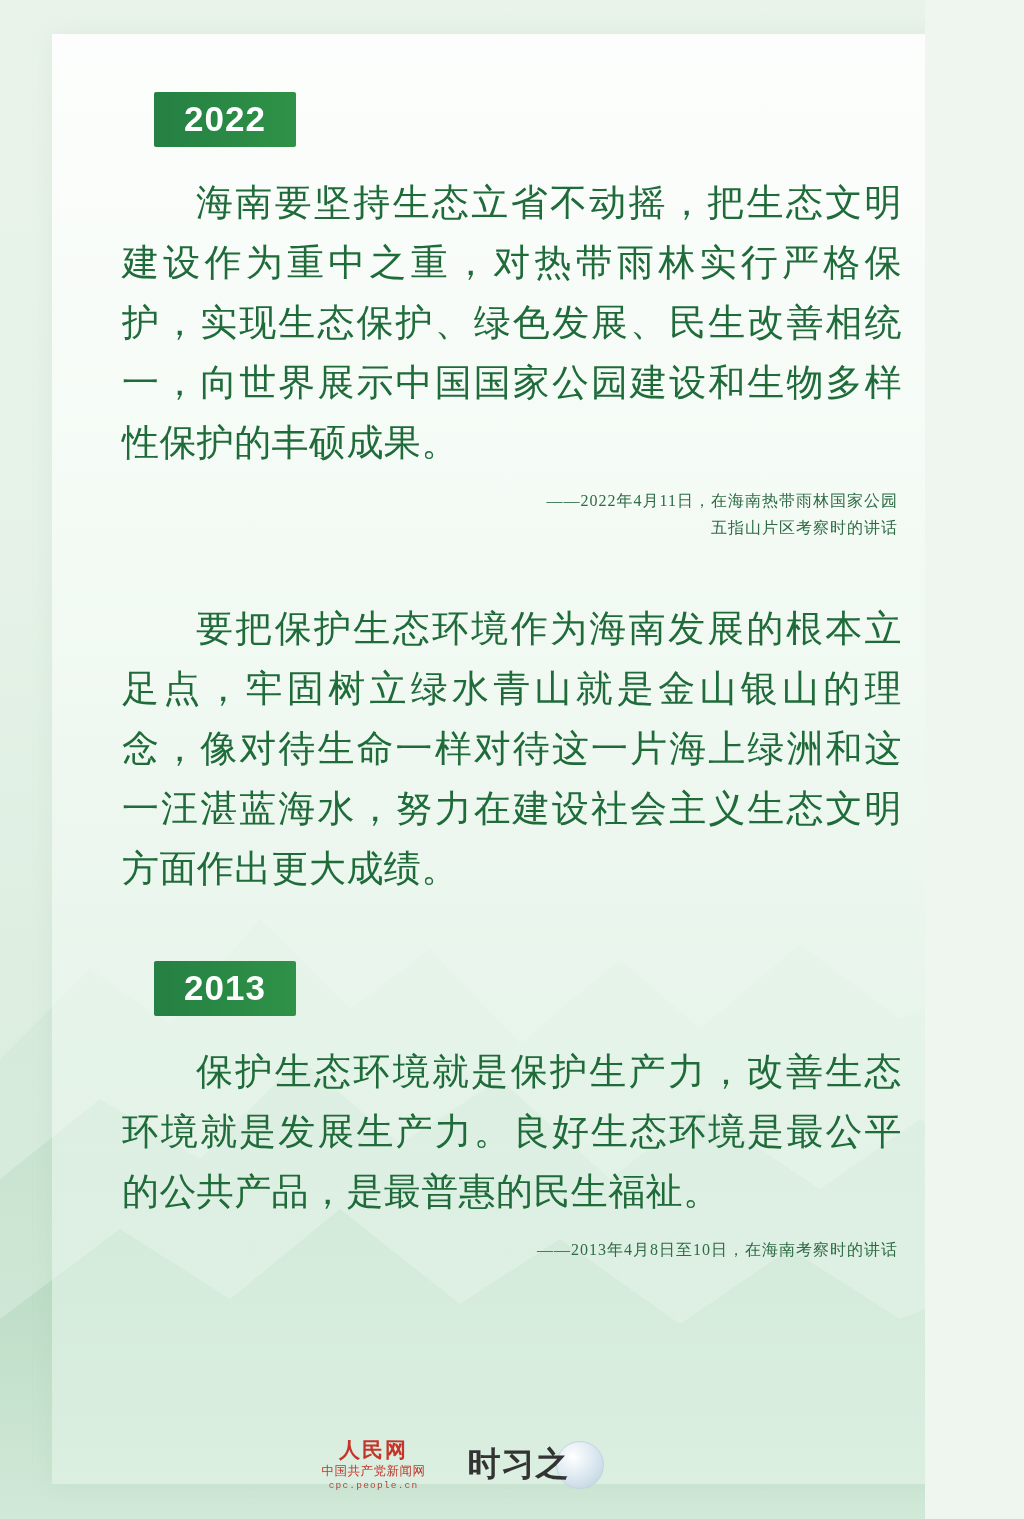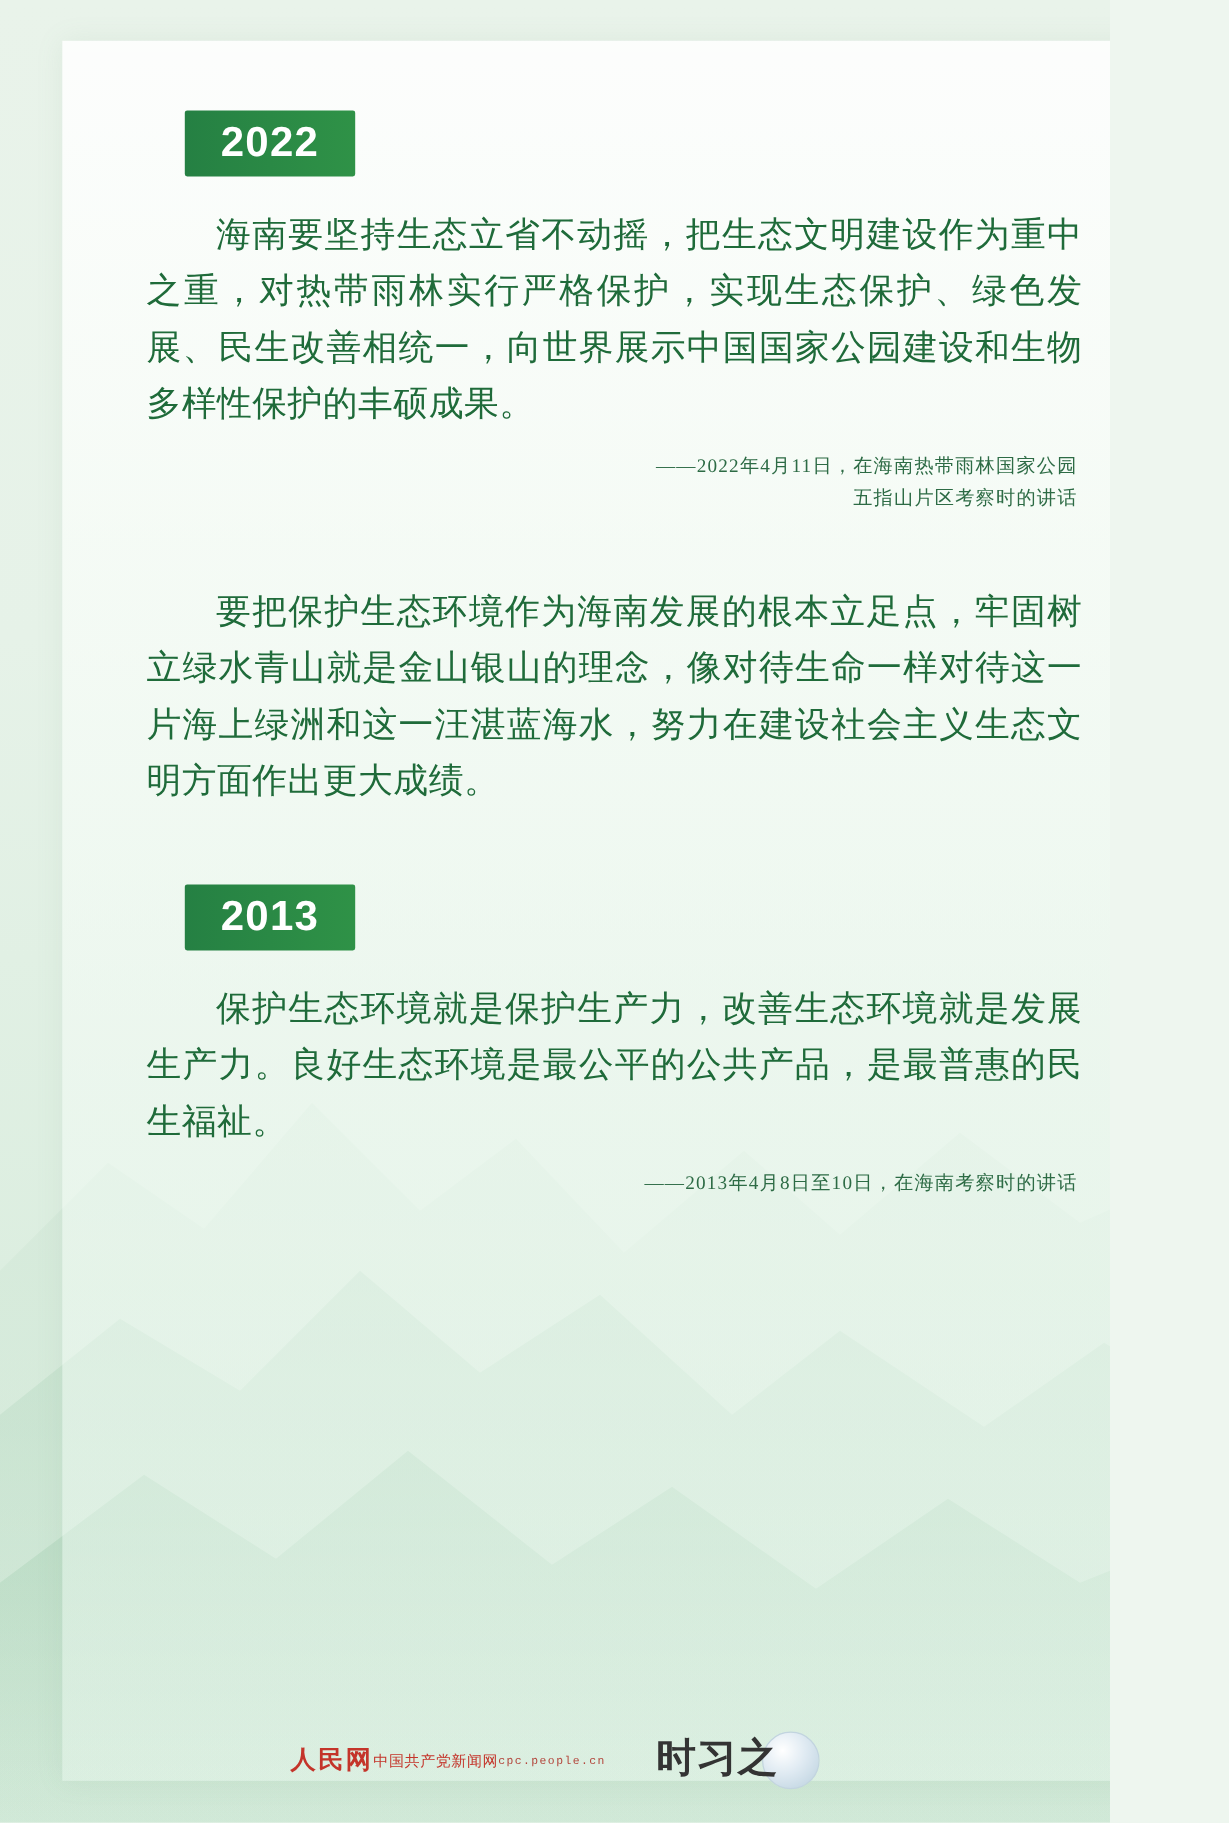--- a/index.html
+++ b/index.html
@@ -74,21 +74,21 @@
     font-weight: bold;
     letter-spacing: 1px;
     padding: 9px 30px 11px 30px;
     margin-left: 72px;
     line-height: 1;
     border-radius: 2px;
   }
 
   .quote {
     margin: 26px 40px 0 40px;
-    font-size: 29px;
+    font-size: 37px;
     line-height: 1.62;
     color: #1f6b3a;
     text-align: justify;
     text-indent: 2em;
     font-family: "Liberation Sans", sans-serif;
     font-weight: 500;
     letter-spacing: 0.4px;
   }
 
   .source {
@@ -110,21 +110,21 @@
     width: 100%;
     display: flex;
     justify-content: center;
     align-items: center;
     gap: 42px;
     z-index: 5;
   }
 
   .logo-people {
     display: flex;
-    flex-direction: row;
+    flex-direction: column;
     align-items: center;
     line-height: 1.1;
   }
   .logo-people .cn {
     color: #c4342a;
     font-size: 21px;
     font-weight: bold;
     letter-spacing: 2px;
     font-family: "Liberation Serif", serif;
   }
@@ -138,21 +138,21 @@
   .logo-people .url {
     color: #b3453b;
     font-size: 9.5px;
     letter-spacing: 1.2px;
     margin-top: 2px;
     font-family: "Liberation Mono", monospace;
   }
 
   .logo-shixi {
     display: flex;
-    align-items: flex-start;
+    align-items: center;
     gap: 2px;
     position: relative;
   }
   .logo-shixi .txt {
     font-size: 33px;
     font-weight: bold;
     color: #333333;
     font-family: "Liberation Serif", serif;
     letter-spacing: 1px;
   }

